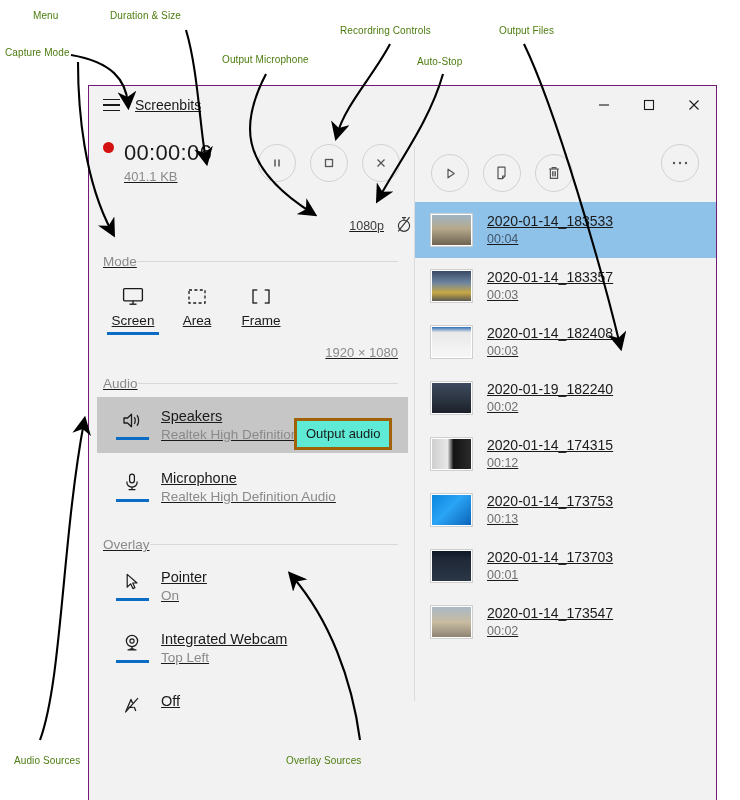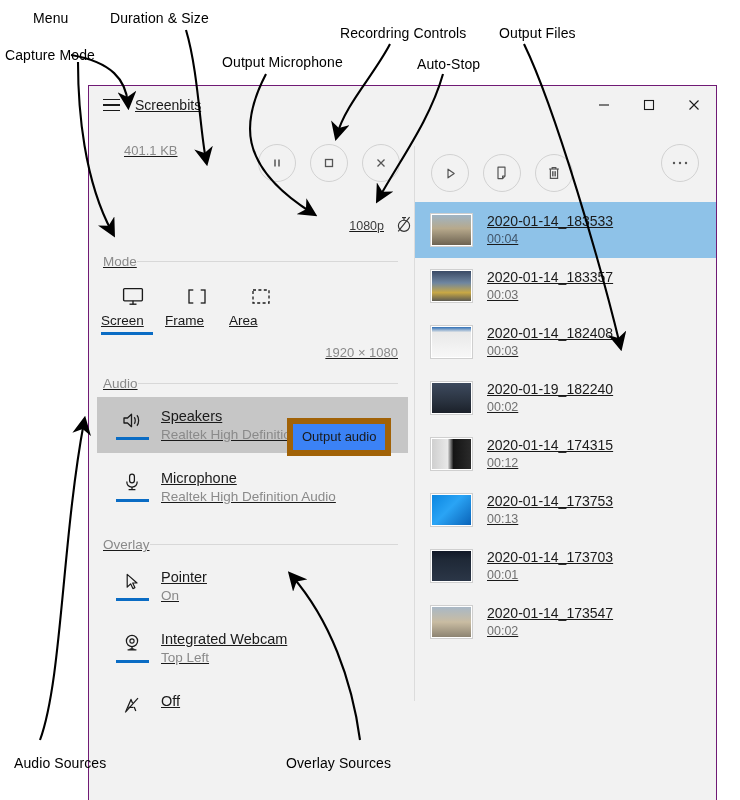--- a/index.html
+++ b/index.html
@@ -10,21 +10,21 @@
     font-family:"Liberation Sans", sans-serif;
     color:#1a1a1a;
     -webkit-font-smoothing:antialiased;
   }
 
   
   #anno-svg { position:absolute; left:0; top:0; width:740px; height:800px; pointer-events:none; z-index:50; }
   .anno-label {
     position:absolute; z-index:60;
     font-family:"Liberation Sans", sans-serif;
-    font-size:14px; color:#000000; white-space:nowrap; letter-spacing:.1px;
+    font-size:10px; color:#4d7c0f; white-space:nowrap; letter-spacing:.1px;
   }
 
   
   #app-window {
     position:absolute; left:88px; top:85px; width:629px; height:725px;
     background:#f2f2f2;
     border:1px solid #701a75;
     z-index:10;
     overflow:hidden;
     text-decoration:underline;
@@ -60,42 +60,42 @@
   .res-row { display:flex; align-items:center; justify-content:flex-end; padding-right:2px; gap:12px; height:24px; margin-top:4px; }
   .res-label { font-size:12.5px; color:#3c3c3c; }
 
   
   .sec { display:flex; align-items:center; gap:0; padding:0 16px 0 14px; margin-top:16px; }
   .sec-title { font-size:13.5px; color:#8a8a8a; }
   .sec-line { flex:1; height:1px; background:#d8d8d8; }
 
   
   .mode-tabs { display:flex; gap:0; padding-left:12px; margin-top:10px; }
-  .mode-tab { width:64px; display:flex; flex-direction:column; padding-top:4px; }
+  .mode-tab { width:64px; display:flex; flex-direction:column; align-items:center; padding-top:4px; }
   .mode-ico { height:26px; display:flex; align-items:center; justify-content:center; }
   .mode-lbl { font-size:13.5px; color:#1a1a1a; margin-top:4px; }
   .mode-underline { width:52px; height:3px; background:#0a6cc4; margin-top:4px; border-radius:0; }
   .mode-underline.off { background:transparent; }
 
   .res-value { text-align:right; font-size:13px; color:#8a8a8a; padding-right:16px; margin-top:10px; }
 
   
   .src-row { display:flex; align-items:flex-start; padding:9px 12px 9px 12px; margin:6px 6px 0 8px; position:relative; }
   .src-row.selected { background:#c6c6c6; }
   .src-ico-wrap { width:46px; display:flex; flex-direction:column; align-items:center; padding-top:2px; }
   .src-ico { height:24px; display:flex; align-items:center; justify-content:center; }
   .src-underline { width:33px; height:3px; background:#0a6cc4; margin-top:5px; }
   .src-text { padding-left:6px; padding-top:1px; }
   .src-name { font-size:14.5px; color:#1a1a1a; line-height:1.25; }
   .src-sub { font-size:13.5px; color:#8a8a8a; margin-top:2px; line-height:1.25; }
 
   
   .tooltip {
-    position:absolute; left:287px; top:418px; z-index:40;
-    background:#3b82f6; border:6px solid #a16207;
+    position:absolute; left:294px; top:418px; z-index:40;
+    background:#5eead4; border:3px solid #a16207;
     padding:5px 9px 6px 9px; font-size:13px; color:#1a1a1a; white-space:nowrap;
   }
 
   
   .file-toolbar { display:flex; align-items:center; padding:20px 0 0 16px; gap:14px; height:78px; position:relative; }
   .fbtn { width:38px; height:38px; border-radius:50%; border:1px solid #d2d2d2; background:transparent; display:flex; align-items:center; justify-content:center; padding:0; }
   .fbtn.more { position:absolute; right:17px; top:20px; }
 
   
   .file-list { padding:0; }
@@ -167,20 +167,23 @@
       </div>
     </div>
   </div>
 
   <div class="body-split">
 
     <div class="left-pane">
 
       <div class="rec-row">
         <div class="rec-left">
+          <div>
+            <span class="rec-dot"></span><span class="duration">00:00:06</span>
+          </div>
           <div class="filesize">401.1 KB</div>
         </div>
 
         <div class="ctrl-group">
           <button class="cbtn">
             <svg width="14" height="14" viewBox="0 0 14 14">
                 <path d="M5,3.5 L5,10.5 M9,3.5 L9,10.5" stroke="#555" stroke-width="1.5"></path>
               </svg>
           </button>
           <button class="cbtn">
@@ -221,34 +224,34 @@
               <path d="M7.5,17.2 L14.5,17.2" stroke="#1a1a1a" stroke-width="1.35"></path>
               <path d="M11,13.8 L11,17.2" stroke="#1a1a1a" stroke-width="1.35"></path>
             </svg>
           </span>
           <span class="mode-lbl">Screen</span>
           <span class="mode-underline"></span>
         </div>
         <div class="mode-tab">
           <span class="mode-ico">
             <svg width="20" height="17" viewBox="0 0 20 17">
-              <rect x="2" y="2" width="16" height="13" fill="none" stroke="#1a1a1a" stroke-width="1.3"></rect>
-              <path d="M6.3,2 L13.7,2 M6.3,15 L13.7,15" stroke="#f2f2f2" stroke-width="2"></path>
-            </svg>
-          </span>
-          <span class="mode-lbl">Frame</span>
+              <rect x="2" y="2" width="16" height="13" fill="none" stroke="#1a1a1a" stroke-width="1.3" stroke-dasharray="3 2.4"></rect>
+            </svg>
+          </span>
+          <span class="mode-lbl">Area</span>
           <span class="mode-underline off"></span>
         </div>
         <div class="mode-tab">
           <span class="mode-ico">
             <svg width="20" height="17" viewBox="0 0 20 17">
-              <rect x="2" y="2" width="16" height="13" fill="none" stroke="#1a1a1a" stroke-width="1.3" stroke-dasharray="3 2.4"></rect>
-            </svg>
-          </span>
-          <span class="mode-lbl">Area</span>
+              <rect x="2" y="2" width="16" height="13" fill="none" stroke="#1a1a1a" stroke-width="1.3"></rect>
+              <path d="M6.3,2 L13.7,2 M6.3,15 L13.7,15" stroke="#f2f2f2" stroke-width="2"></path>
+            </svg>
+          </span>
+          <span class="mode-lbl">Frame</span>
           <span class="mode-underline off"></span>
         </div>
       </div>
 
       <div class="res-value">1920 × 1080</div>
 
       <div class="sec">
         <span class="sec-title">Audio</span>
         <span class="sec-line"></span>
       </div>

